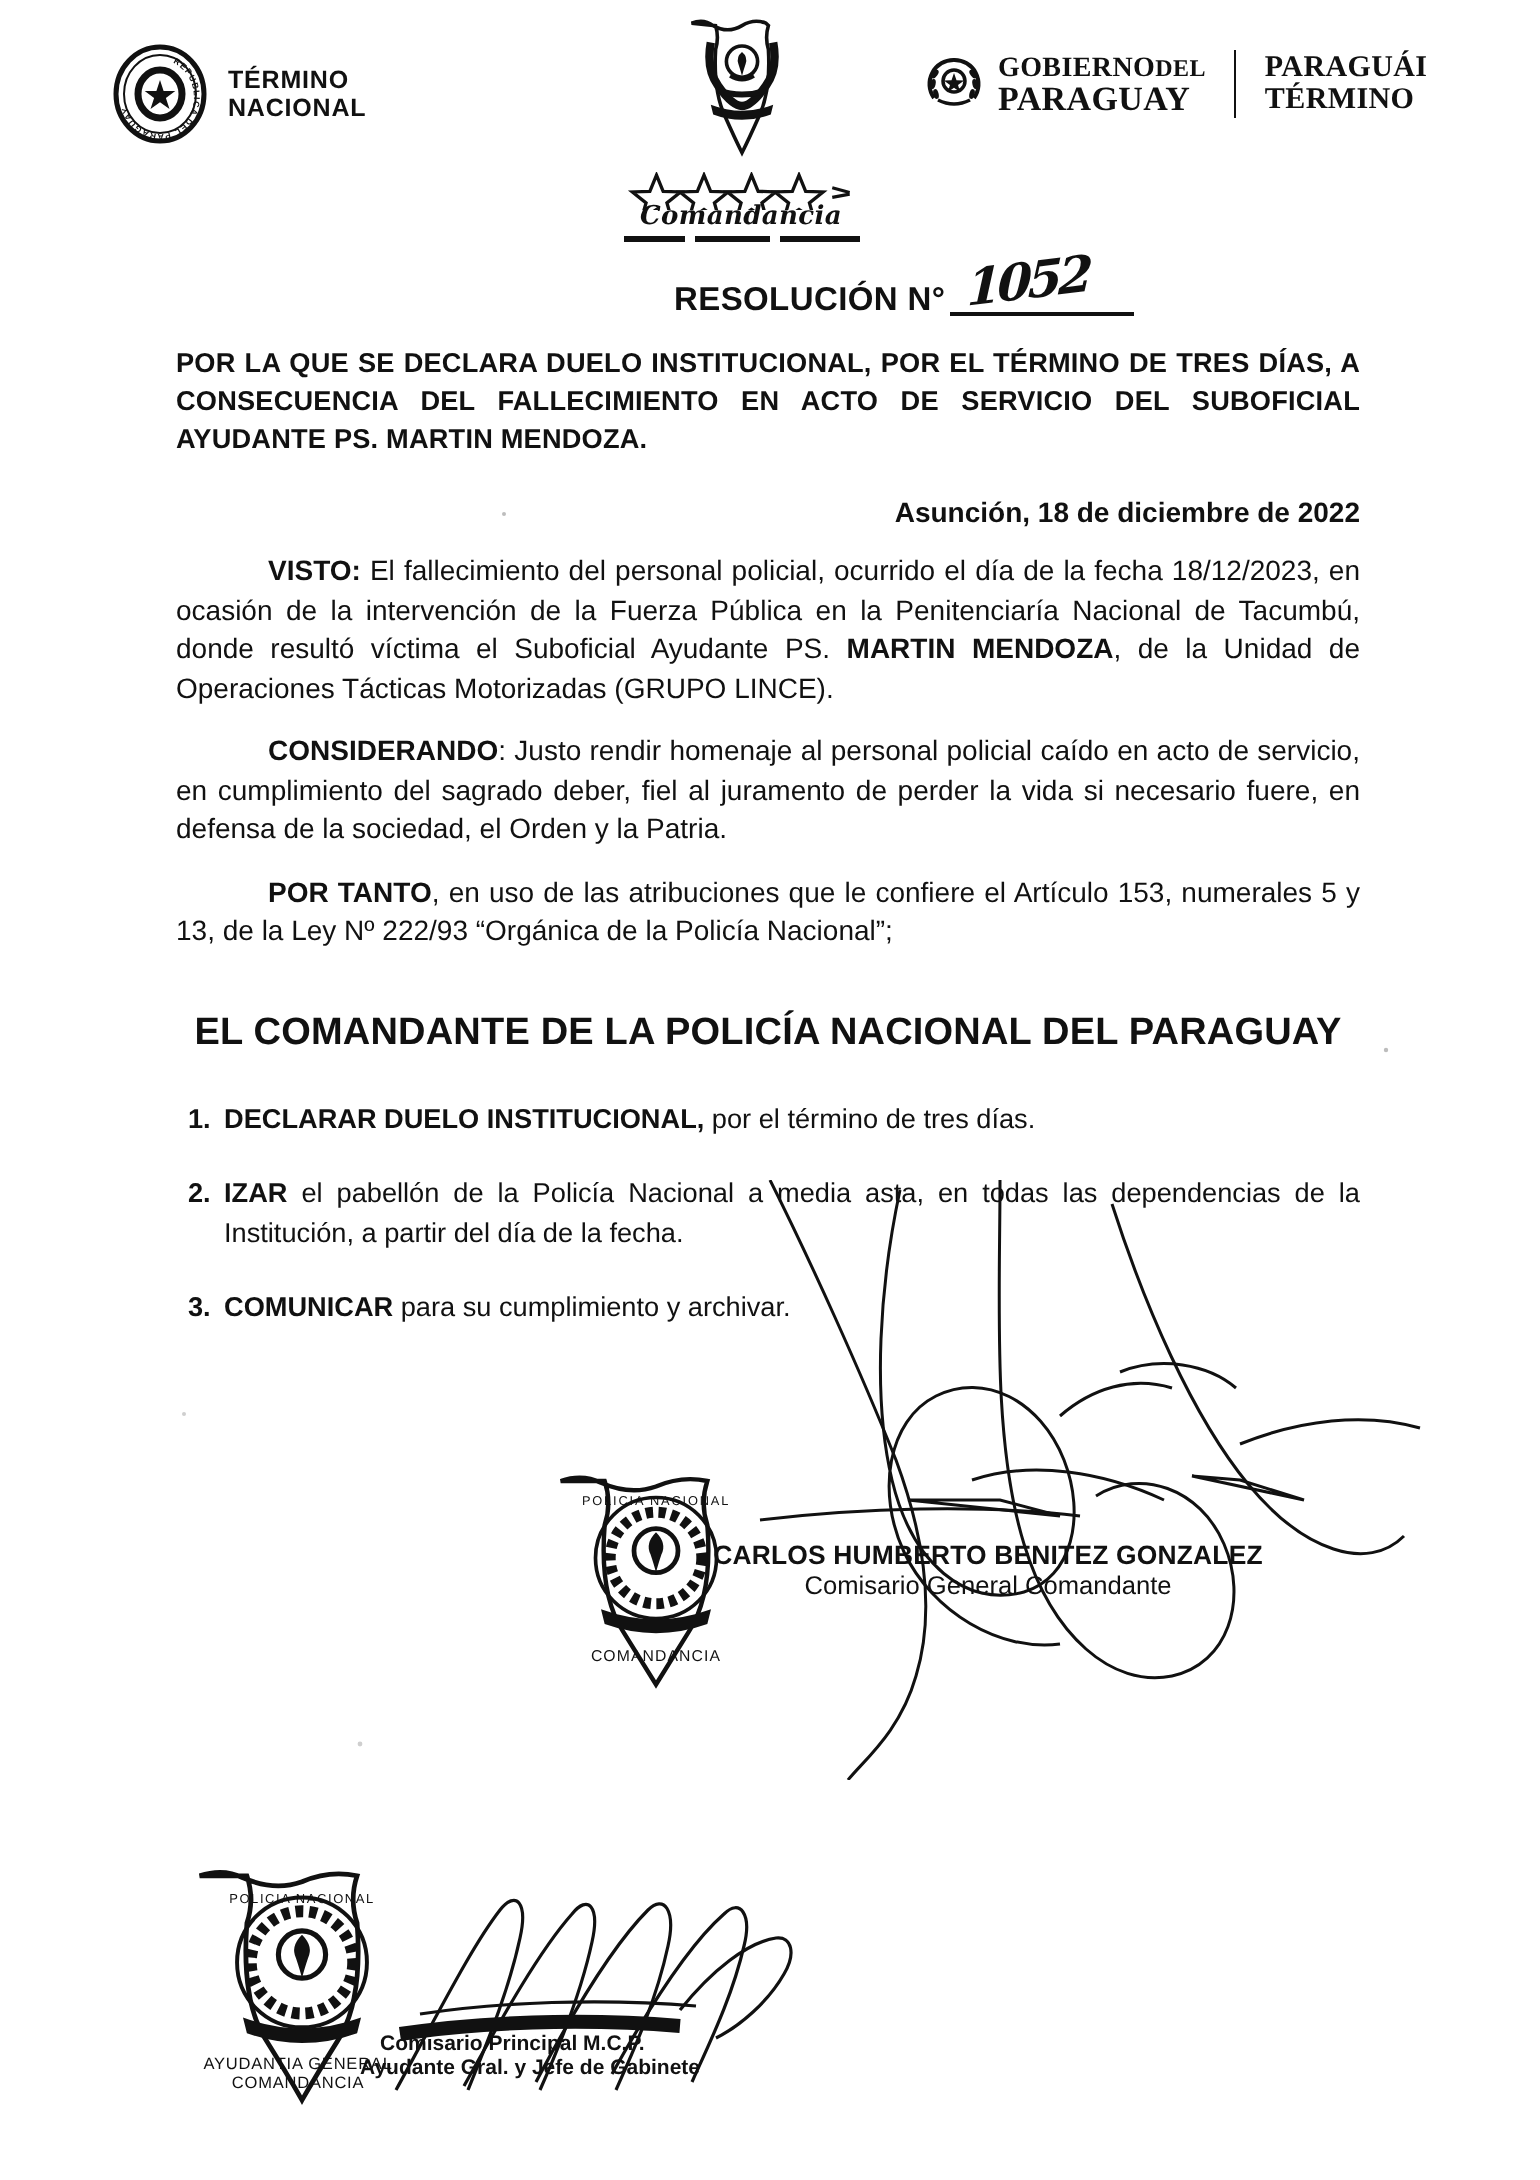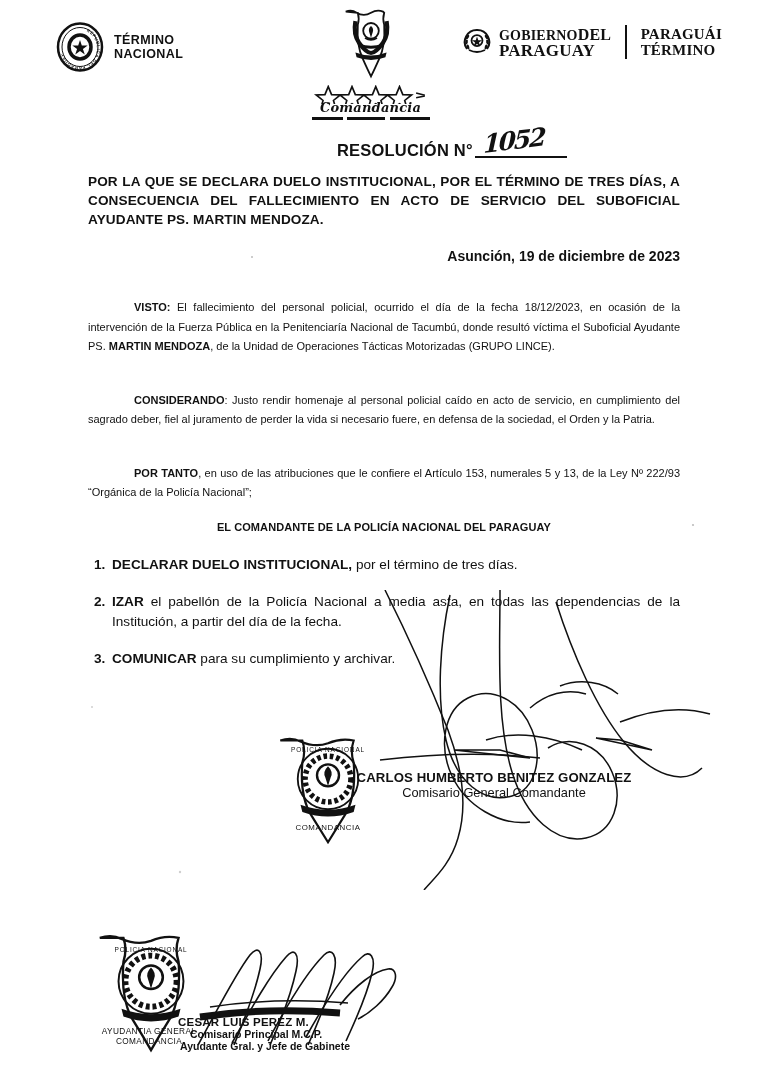--- a/index.html
+++ b/index.html
@@ -80,21 +80,21 @@
     display: flex;
     align-items: center;
     gap: 7px;
   }
   .wreath { width: 30px; height: 30px; }
   .gov-words {
     font-family: "Liberation Serif", serif;
     line-height: 15px;
   }
   .gov-l1 { font-size: 14px; font-weight: bold; letter-spacing: .2px; }
-  .gov-l1 small { font-size: 16px; }
+  .gov-l1 small { font-size: 12px; }
   .gov-l2 { font-size: 17px; font-weight: bold; letter-spacing: .2px; }
   .gov-divider {
     width: 1.5px;
     height: 34px;
     background: #111;
     margin: 0 7px;
   }
   .gov-right {
     font-family: "Liberation Serif", serif;
     font-weight: bold;
@@ -155,34 +155,34 @@
     text-align-last: left;
     letter-spacing: .1px;
   }
   .date-line {
     margin-top: 19px;
     text-align: right;
     font-weight: bold;
     font-size: 14px;
   }
   .para {
-    margin-top: 34px;
-    font-size: 11px;
+    margin-top: 12px;
+    font-size: 14px;
     line-height: 19.5px;
     text-align: justify;
     text-align-last: left;
   }
   .para b { font-weight: bold; }
   .para .indent { display: inline-block; width: 46px; }
 
   .center-head {
-    margin-top: 18px;
+    margin-top: 30px;
     text-align: center;
     font-weight: bold;
-    font-size: 11px;
+    font-size: 19px;
     letter-spacing: .1px;
   }
   .center-sub {
     margin-top: 18px;
     text-align: center;
     font-weight: bold;
     font-size: 14px;
     letter-spacing: .2px;
   }
 
@@ -354,21 +354,21 @@
         <span class="res-underline"></span>
         <span class="res-hand">1052</span>
       </span>
     </div>
   </div>
 
   <div class="body-area">
 
     <div class="title-block">POR LA QUE SE DECLARA DUELO INSTITUCIONAL, POR EL TÉRMINO DE TRES DÍAS, A CONSECUENCIA DEL FALLECIMIENTO EN ACTO DE SERVICIO DEL SUBOFICIAL AYUDANTE PS. MARTIN MENDOZA.</div>
 
-    <div class="date-line">Asunción, 19 de diciembre de 2023</div>
+    <div class="date-line">Asunción, 18 de diciembre de 2022</div>
 
     <div class="para">
       <span class="indent"></span><b>VISTO:</b><span> El fallecimiento del personal policial, ocurrido el día de la fecha 18/12/2023, en ocasión de la intervención de la Fuerza Pública en la Penitenciaría Nacional de Tacumbú, donde resultó víctima el Suboficial Ayudante PS. </span><b>MARTIN MENDOZA</b><span>, de la Unidad de Operaciones Tácticas Motorizadas (GRUPO LINCE).</span>
     </div>
 
     <div class="para">
       <span class="indent"></span><b>CONSIDERANDO</b><span>: Justo rendir homenaje al personal policial caído en acto de servicio, en cumplimiento del sagrado deber, fiel al juramento de perder la vida si necesario fuere, en defensa de la sociedad, el Orden y la Patria.</span>
     </div>
 
     <div class="para">
@@ -432,21 +432,20 @@
     <circle cx="60" cy="50" r="26" fill="none" stroke="#111" stroke-width="6" stroke-dasharray="4 3"></circle>
     <circle cx="60" cy="46" r="12" fill="none" stroke="#111" stroke-width="2.6"></circle>
     <path d="M60 36 q-6 6 -3 12 q2 6 3 10 q1 -4 3 -10 q3 -6 -3 -12 z" fill="#111"></path>
     <path d="M30 78 q30 11 60 0 l-2 8 q-28 10 -56 0 z" fill="#111"></path>
     <text x="60" y="20" text-anchor="middle" font-family="Liberation Sans, sans-serif" font-size="6.6" fill="#111" letter-spacing=".8">POLICIA NACIONAL</text>
     <text x="58" y="104" text-anchor="middle" font-family="Liberation Sans, sans-serif" font-size="8.4" fill="#111" letter-spacing=".4">AYUDANTIA GENERAL</text>
     <text x="58" y="114" text-anchor="middle" font-family="Liberation Sans, sans-serif" font-size="8.4" fill="#111" letter-spacing=".4">COMANDANCIA</text>
   </svg>
 
   <div class="sig-bottom">
-    <div class="sig-b-name">CESAR LUIS PEREZ M.</div>
     <div class="sig-b-role1">Comisario Principal M.C.P.</div>
     <div class="sig-b-role2">Ayudante Gral. y Jefe de Gabinete</div>
   </div>
 
   <svg class="ink" style="left:170px; top:945px; width:250px; height:110px;" viewBox="0 0 250 110">
     <g stroke-width="1.6">
       <path d="M28 100 C50 60 66 28 80 10 C88 0 94 6 90 24 C84 52 72 80 64 100"></path>
       <path d="M62 98 C82 62 100 30 116 12 C124 2 130 8 126 26 C120 54 108 82 100 100"></path>
       <path d="M98 96 C118 58 138 26 154 10 C162 2 168 10 164 28 C158 56 146 82 138 100"></path>
       <path d="M136 92 C156 56 176 26 192 12 C200 4 206 12 202 28 C196 54 184 78 176 96"></path>

